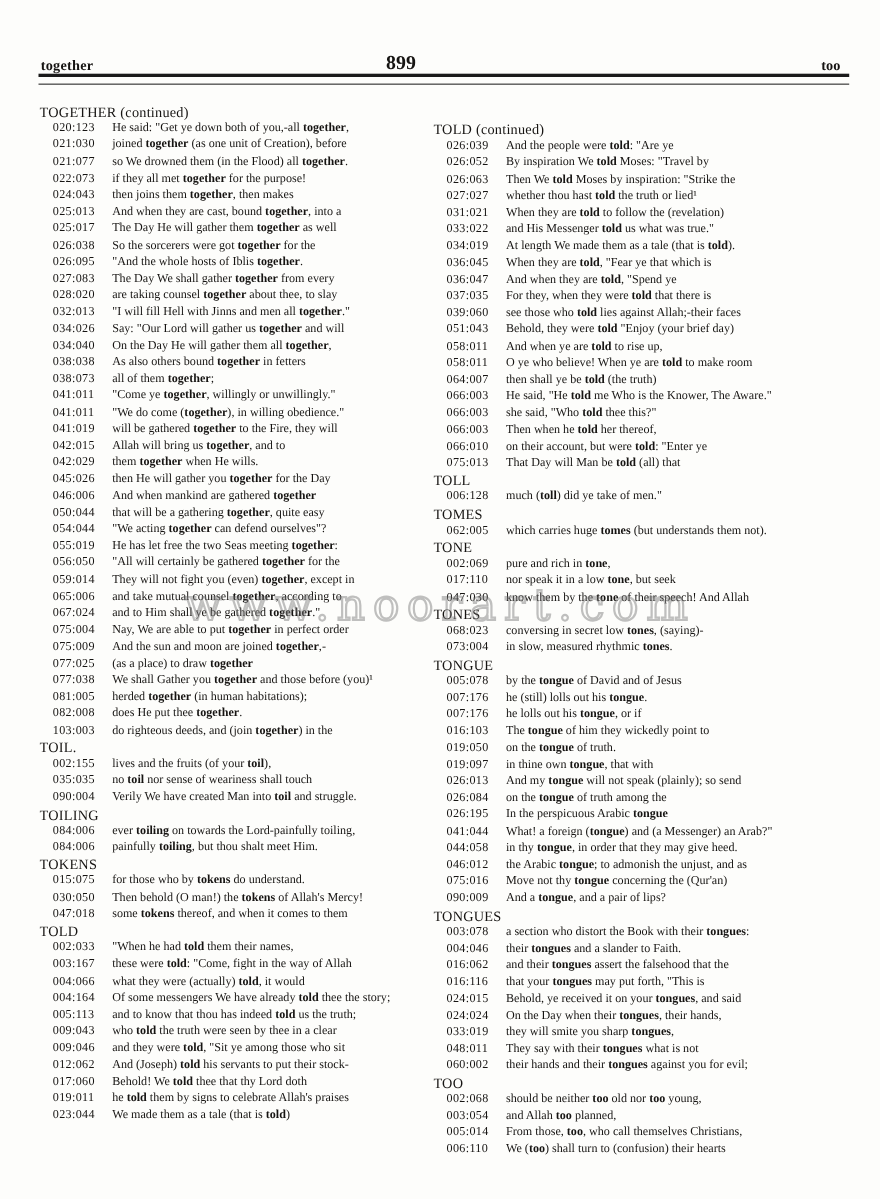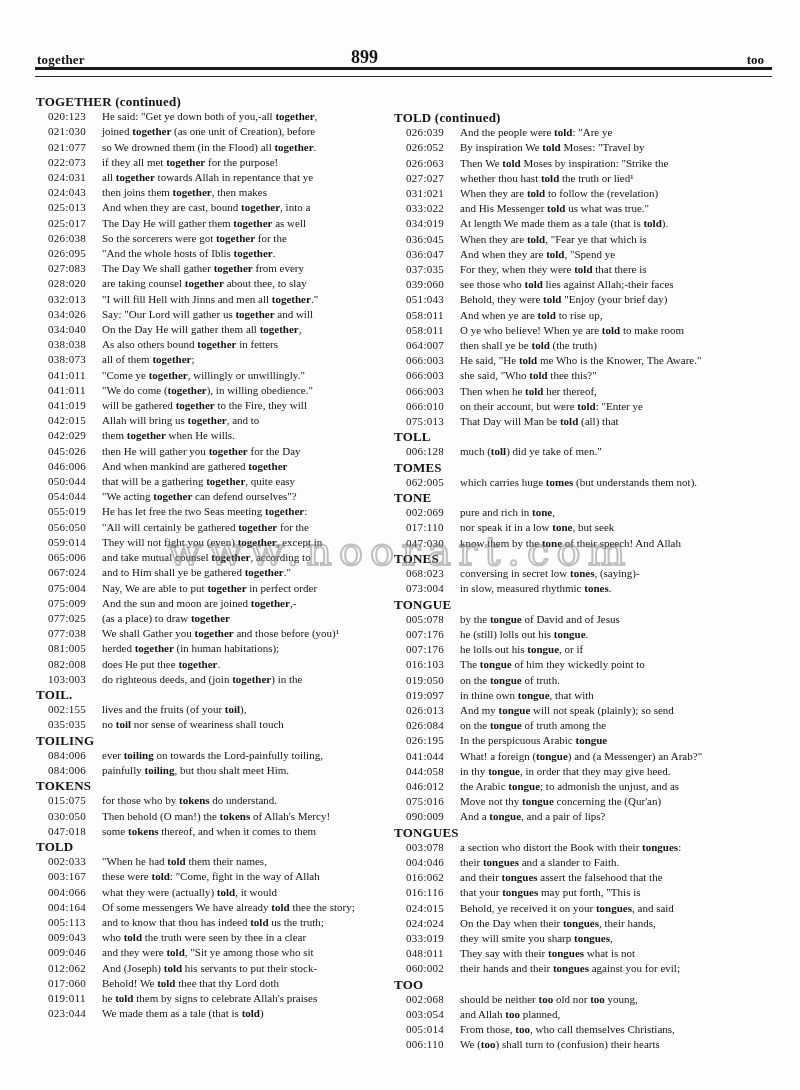--- a/index.html
+++ b/index.html
@@ -37,21 +37,21 @@
   
   .columns {
     position: absolute; top: 94px; left: 36px; width: 738px; bottom: 10px;
     display: flex;
   }
   .col { overflow: hidden; }
   .col-left  { width: 358px; }
   .col-right { width: 380px; margin-top: 16px; }
 
   .heading {
-    font-size: 13px; font-weight: bold; line-height: 15.2px;
+    font-size: 13px; font-weight: normal; line-height: 15.2px;
     white-space: nowrap; letter-spacing: 0.2px;
   }
   .entry {
     font-size: 11px; line-height: 15.2px; white-space: nowrap;
   }
   .entry .ref {
     display: inline-block; width: 44px; margin-left: 12px; margin-right: 10px;
     letter-spacing: 0.3px;
   }
   .entry b { font-weight: bold; }
@@ -80,21 +80,20 @@
   </div>
   <div class="header-rule"></div>
 
   <div class="columns" id="columns">
       <div class="col col-left">
         <div class="heading">TOGETHER (continued)</div>
         <div class="entry"><span class="ref">020:123</span><span>He said: "Get ye down both of you,-all <b>together</b>,</span></div>
         <div class="entry"><span class="ref">021:030</span><span>joined <b>together</b> (as one unit of Creation), before</span></div>
         <div class="entry"><span class="ref">021:077</span><span>so We drowned them (in the Flood) all <b>together</b>.</span></div>
         <div class="entry"><span class="ref">022:073</span><span>if they all met <b>together</b> for the purpose!</span></div>
-        <div class="entry"><span class="ref">024:031</span><span>all <b>together</b> towards Allah in repentance that ye</span></div>
         <div class="entry"><span class="ref">024:043</span><span>then joins them <b>together</b>, then makes</span></div>
         <div class="entry"><span class="ref">025:013</span><span>And when they are cast, bound <b>together</b>, into a</span></div>
         <div class="entry"><span class="ref">025:017</span><span>The Day He will gather them <b>together</b> as well</span></div>
         <div class="entry"><span class="ref">026:038</span><span>So the sorcerers were got <b>together</b> for the</span></div>
         <div class="entry"><span class="ref">026:095</span><span>"And the whole hosts of Iblis <b>together</b>.</span></div>
         <div class="entry"><span class="ref">027:083</span><span>The Day We shall gather <b>together</b> from every</span></div>
         <div class="entry"><span class="ref">028:020</span><span>are taking counsel <b>together</b> about thee, to slay</span></div>
         <div class="entry"><span class="ref">032:013</span><span>"I will fill Hell with Jinns and men all <b>together</b>."</span></div>
         <div class="entry"><span class="ref">034:026</span><span>Say: "Our Lord will gather us <b>together</b> and will</span></div>
         <div class="entry"><span class="ref">034:040</span><span>On the Day He will gather them all <b>together</b>,</span></div>
@@ -117,20 +116,21 @@
         <div class="entry"><span class="ref">075:004</span><span>Nay, We are able to put <b>together</b> in perfect order</span></div>
         <div class="entry"><span class="ref">075:009</span><span>And the sun and moon are joined <b>together</b>,-</span></div>
         <div class="entry"><span class="ref">077:025</span><span>(as a place) to draw <b>together</b></span></div>
         <div class="entry"><span class="ref">077:038</span><span>We shall Gather you <b>together</b> and those before (you)¹</span></div>
         <div class="entry"><span class="ref">081:005</span><span>herded <b>together</b> (in human habitations);</span></div>
         <div class="entry"><span class="ref">082:008</span><span>does He put thee <b>together</b>.</span></div>
         <div class="entry"><span class="ref">103:003</span><span>do righteous deeds, and (join <b>together</b>) in the</span></div>
         <div class="heading">TOIL.</div>
         <div class="entry"><span class="ref">002:155</span><span>lives and the fruits (of your <b>toil</b>),</span></div>
         <div class="entry"><span class="ref">035:035</span><span>no <b>toil</b> nor sense of weariness shall touch</span></div>
+        <div class="entry"><span class="ref">090:004</span><span>Verily We have created Man into <b>toil</b> and struggle.</span></div>
         <div class="heading">TOILING</div>
         <div class="entry"><span class="ref">084:006</span><span>ever <b>toiling</b> on towards the Lord-painfully toiling,</span></div>
         <div class="entry"><span class="ref">084:006</span><span>painfully <b>toiling</b>, but thou shalt meet Him.</span></div>
         <div class="heading">TOKENS</div>
         <div class="entry"><span class="ref">015:075</span><span>for those who by <b>tokens</b> do understand.</span></div>
         <div class="entry"><span class="ref">030:050</span><span>Then behold (O man!) the <b>tokens</b> of Allah's Mercy!</span></div>
         <div class="entry"><span class="ref">047:018</span><span>some <b>tokens</b> thereof, and when it comes to them</span></div>
         <div class="heading">TOLD</div>
         <div class="entry"><span class="ref">002:033</span><span>"When he had <b>told</b> them their names,</span></div>
         <div class="entry"><span class="ref">003:167</span><span>these were <b>told</b>: "Come, fight in the way of Allah</span></div>

